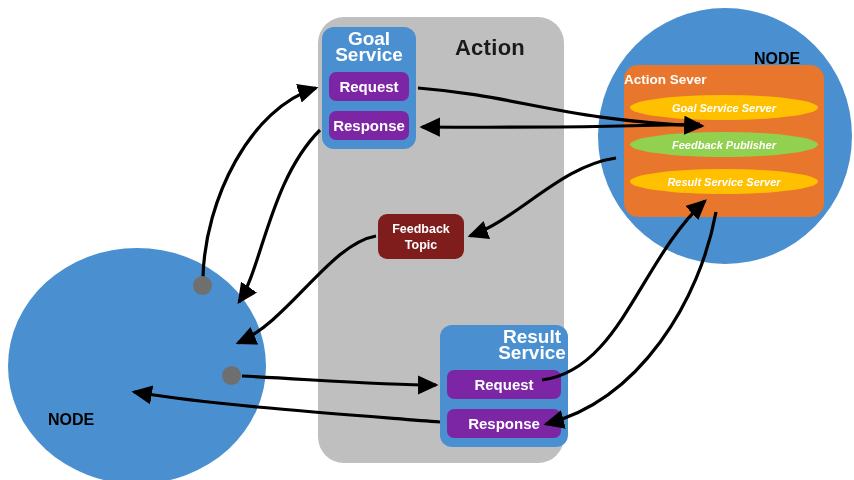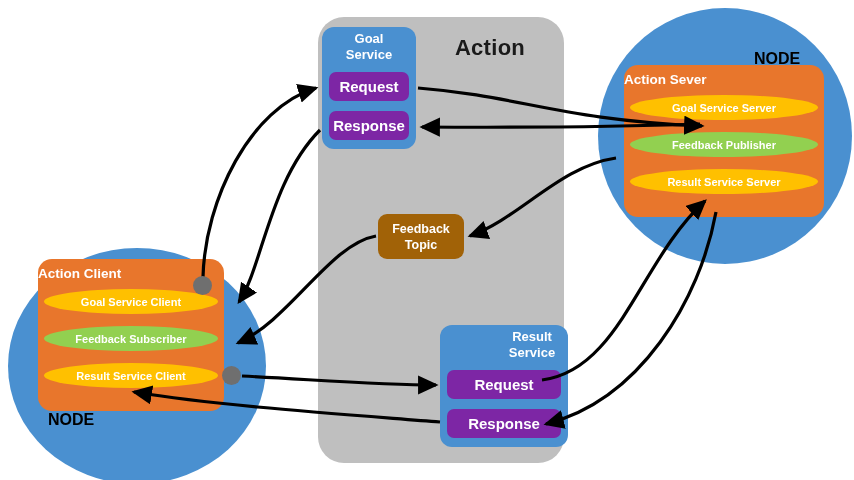--- a/index.html
+++ b/index.html
@@ -96,20 +96,21 @@
     right: 6px;
     height: 25px;
     border-radius: 50%;
     display: flex;
     align-items: center;
     justify-content: center;
     font-size: 11px;
     font-weight: bold;
     color: #ffffff;
     white-space: nowrap;
+    font-style: italic;
   }
   .pill-yellow { background: #ffc000; }
   .pill-green  { background: #92d050; }
   .pill-r1 { top: 30px; }
   .pill-r2 { top: 67px; }
   .pill-r3 { top: 104px; }
 
   
   .service-box {
     position: absolute;
@@ -118,21 +119,21 @@
     z-index: 14;
   }
   .service-goal   { left: 322px; top: 27px;  width: 94px; height: 122px; }
   .service-result { left: 440px; top: 325px; width: 100px; height: 122px; padding-left: 28px; }
 
   .service-title {
     position: absolute;
     top: 4px;
     width: 100%;
     text-align: center;
-    font-size: 13px;
+    font-size: 19px;
     font-weight: bold;
     color: #ffffff;
     line-height: 16px;
   }
   .service-title span { display: block; }
 
   .rr-btn {
     position: absolute;
     left: 7px;
     right: 7px;
@@ -150,21 +151,21 @@
   .rr-req  { top: 45px; }
   .rr-res  { top: 84px; }
 
   
   .topic-box {
     position: absolute;
     left: 378px;
     top: 214px;
     width: 86px;
     height: 45px;
-    background: #a16207;
+    background: #7f1d1d;
     border-radius: 9px;
     z-index: 14;
     display: flex;
     flex-direction: column;
     align-items: center;
     justify-content: center;
     font-size: 12.5px;
     font-weight: bold;
     color: #ffffff;
     line-height: 16px;
@@ -186,26 +187,20 @@
 <body>
 
 <div id="canvas">
 
   <div class="action-panel"></div>
   <div class="action-title">Action</div>
 
   <div class="node-circle node-left"></div>
   <div class="node-label node-label-left">NODE</div>
 
-  <div class="actor-box actor-left">
-    <div class="actor-title">Action Client</div>
-    <div class="pill pill-yellow pill-r1">Goal Service Client</div>
-    <div class="pill pill-green pill-r2">Feedback Subscriber</div>
-    <div class="pill pill-yellow pill-r3">Result Service Client</div>
-  </div>
 
   <div class="node-circle node-right"></div>
   <div class="node-label node-label-right">NODE</div>
 
   <div class="actor-box actor-right">
     <div class="actor-title">Action Sever</div>
     <div class="pill pill-yellow pill-r1">Goal Service Server</div>
     <div class="pill pill-green pill-r2">Feedback Publisher</div>
     <div class="pill pill-yellow pill-r3">Result Service Server</div>
   </div>

